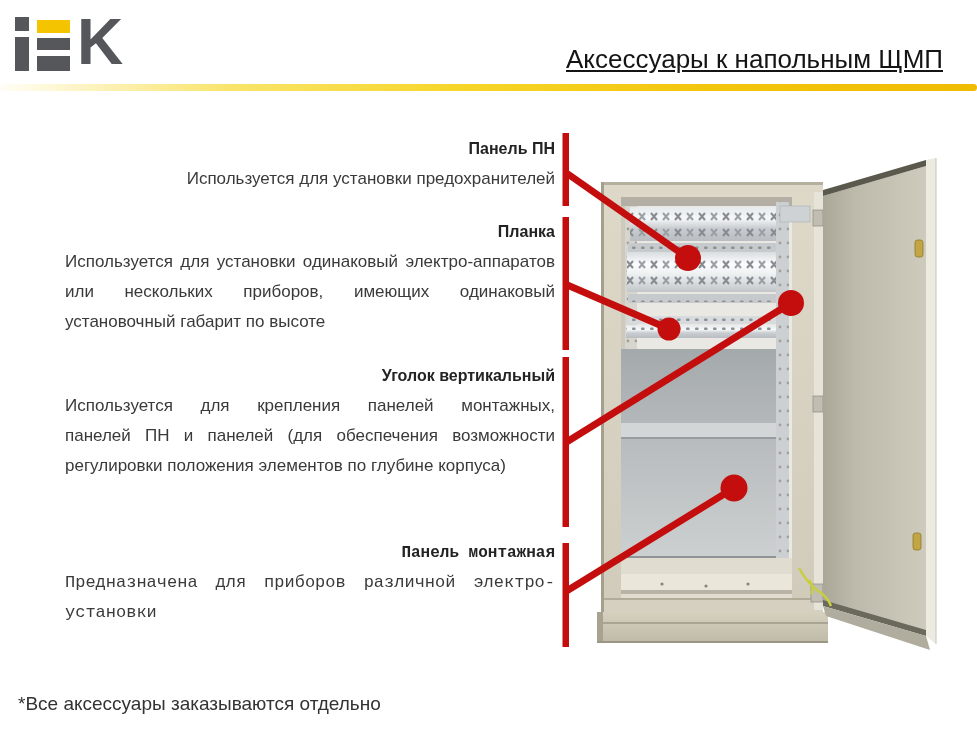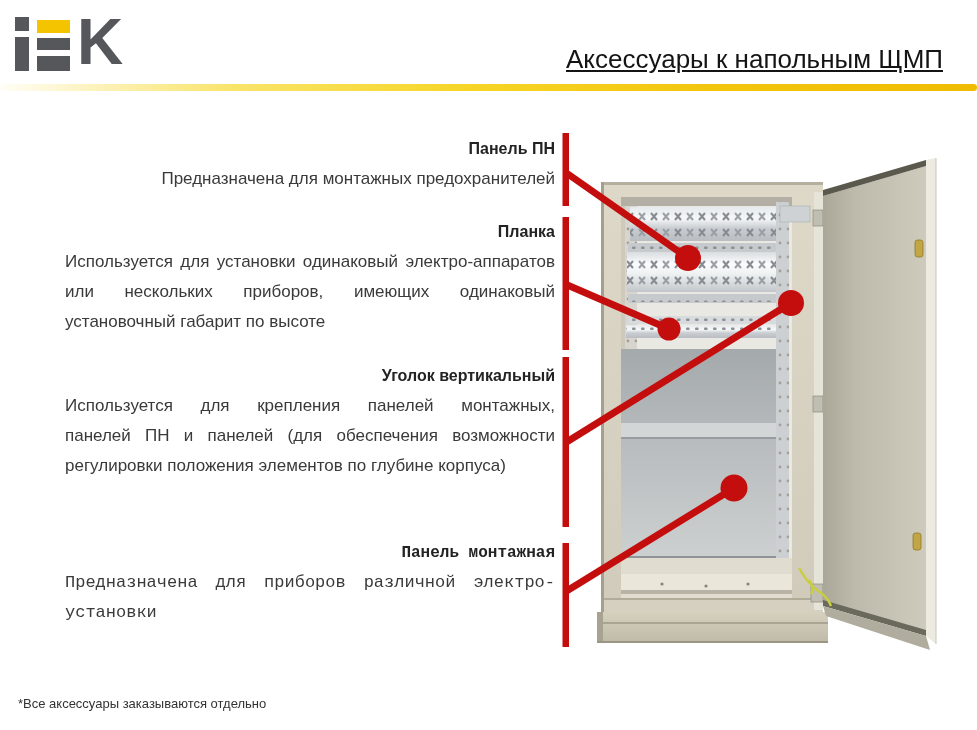--- a/index.html
+++ b/index.html
@@ -36,21 +36,21 @@
   
   .callout{position:absolute;left:65px;width:490px;}
   .callout .heading{font-size:16px;line-height:30px;font-weight:bold;color:#232323;text-align:right;}
   .callout .line{font-size:17px;line-height:30px;color:var(--text-color);text-align:justify;text-align-last:justify;}
   .callout .line.last{text-align-last:left;}
   .callout.single .line{text-align:right;text-align-last:right;}
   .callout.b1{top:134px;}
   .callout.b2{top:217px;}
   .callout.b3{top:361px;}
   .callout.b4{top:538px;font-family:Liberation Mono, monospace;}
-  .footnote{position:absolute;left:18px;top:689px;font-size:13px;line-height:30px;color:#333333;}
+  .footnote{position:absolute;left:18px;top:689px;font-size:19px;line-height:30px;color:#333333;}
   
   .figure{position:absolute;left:555px;top:125px;width:422px;height:560px;}
   .redline{stroke:var(--accent-red);stroke-width:7;}
   .redrect{fill:var(--accent-red);}
   .dot{fill:var(--accent-red);}
 </style>
 </head>
 <body>
 
 <div class="slide">
@@ -66,21 +66,21 @@
       <div class="e-bot"></div>
     </div>
     <div class="col-k">K</div>
   </div>
 
   <div class="page-title">Аксессуары к напольным ЩМП</div>
   <div class="yellow-rule"></div>
 
   <div class="callout single b1">
     <div class="heading">Панель ПН</div>
-    <div class="line last">Предназначена для монтажных предохранителей</div>
+    <div class="line last">Используется для установки предохранителей</div>
   </div>
 
   <div class="callout b2">
     <div class="heading">Планка</div>
     <div class="line">Используется для установки одинаковый электро-аппаратов</div>
     <div class="line">или нескольких приборов, имеющих одинаковый</div>
     <div class="line last">установочный габарит по высоте</div>
   </div>
 
   <div class="callout b3">

